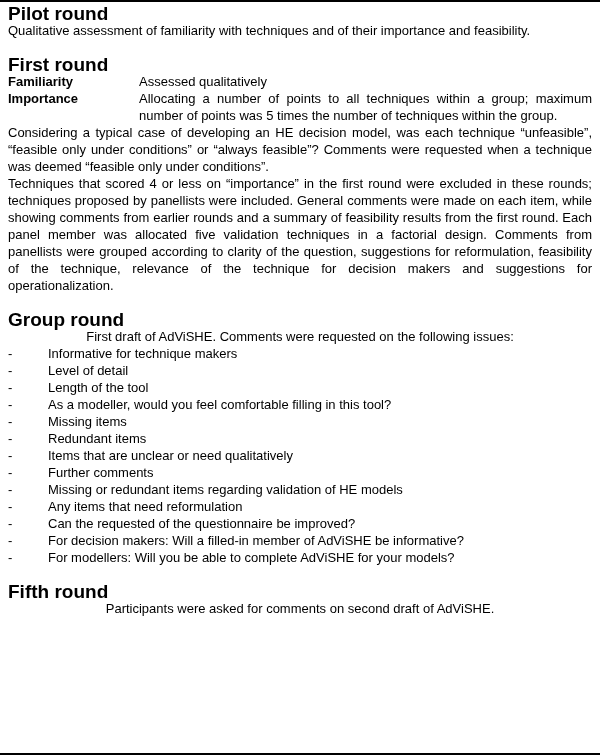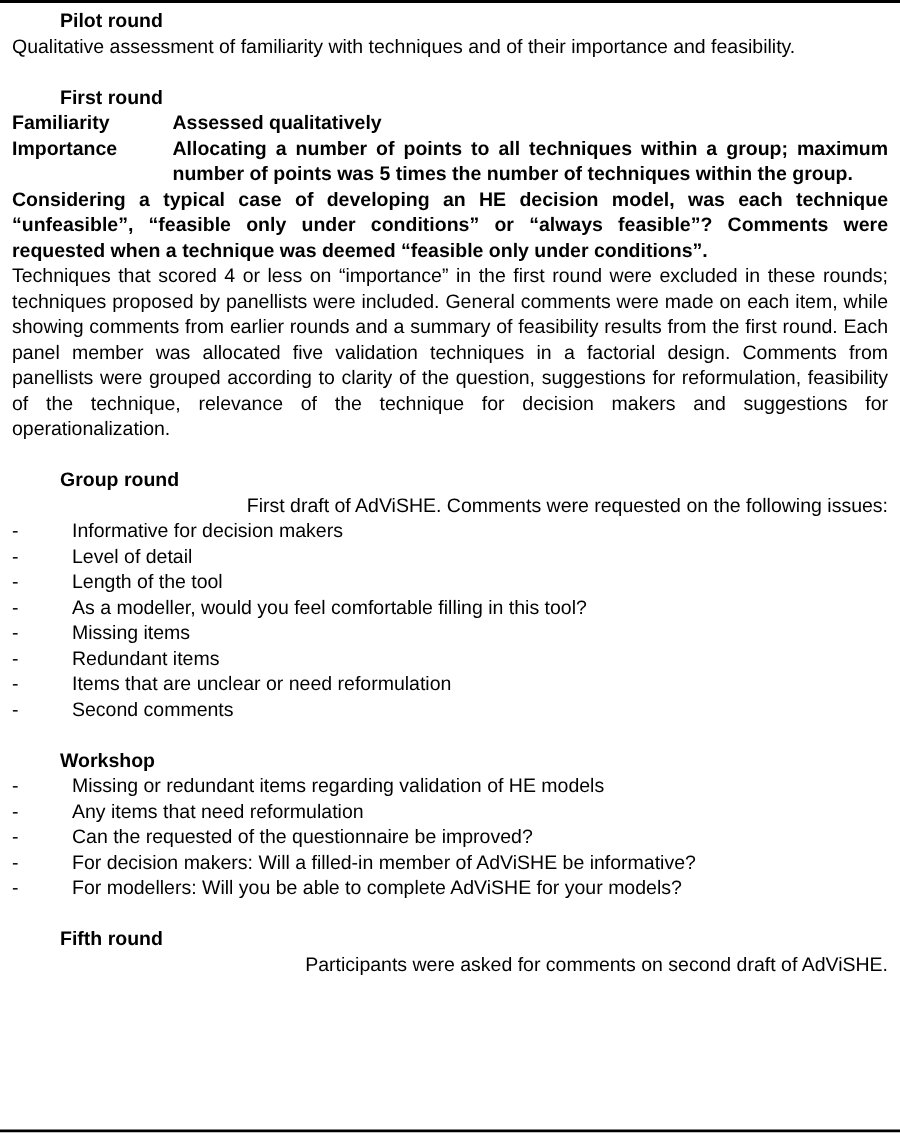--- a/index.html
+++ b/index.html
@@ -11,30 +11,29 @@
     border-top: 2px solid #000;
     border-bottom: 2px solid #000;
     font-family: "Liberation Sans", sans-serif;
     font-size: 13px;
     line-height: 17px;
     color: #000;
     overflow: hidden;
   }
   .heading {
     font-weight: bold;
-    font-size: 13px;
+    font-size: 19px;
     margin-top: 17px;
-    margin-left: 32px;
   }
   .heading.first { margin-top: 0; }
   .para { text-align: justify; }
-  .para.no-justify { text-align: right; }
-  .def-row { display: flex; }
+  .para.no-justify { text-align: center; }
+  .def-row { display: flex; gap: 24px; }
   .def-label { flex: 0 0 107px; font-weight: bold; }
-  .def-desc { flex: 1; text-align: justify; font-weight: bold; }
+  .def-desc { flex: 1; text-align: justify; }
   .bullet-row { display: flex; }
   .bullet-marker { flex: 0 0 40px; }
   .bullet-text { flex: 1; }
 </style>
 </head>
 <body>
 
 <div class="page">
 
   <section>
@@ -59,21 +58,21 @@
 
   <section>
     <p class="para">Techniques that scored 4 or less on “importance” in the first round were excluded in these rounds; techniques proposed by panellists were included. General comments were made on each item, while showing comments from earlier rounds and a summary of feasibility results from the first round. Each panel member was allocated five validation techniques in a factorial design. Comments from panellists were grouped according to clarity of the question, suggestions for reformulation, feasibility of the technique, relevance of the technique for decision makers and suggestions for operationalization.</p>
   </section>
 
   <section>
     <h3 class="heading">Group round</h3>
     <p class="para no-justify">First draft of AdViSHE. Comments were requested on the following issues:</p>
     <div class="bullet-row">
       <span class="bullet-marker">-</span>
-      <span class="bullet-text">Informative for decision makers</span>
+      <span class="bullet-text">Informative for technique makers</span>
     </div>
     <div class="bullet-row">
       <span class="bullet-marker">-</span>
       <span class="bullet-text">Level of detail</span>
     </div>
     <div class="bullet-row">
       <span class="bullet-marker">-</span>
       <span class="bullet-text">Length of the tool</span>
     </div>
     <div class="bullet-row">
@@ -83,30 +82,29 @@
     <div class="bullet-row">
       <span class="bullet-marker">-</span>
       <span class="bullet-text">Missing items</span>
     </div>
     <div class="bullet-row">
       <span class="bullet-marker">-</span>
       <span class="bullet-text">Redundant items</span>
     </div>
     <div class="bullet-row">
       <span class="bullet-marker">-</span>
-      <span class="bullet-text">Items that are unclear or need reformulation</span>
+      <span class="bullet-text">Items that are unclear or need qualitatively</span>
     </div>
     <div class="bullet-row">
       <span class="bullet-marker">-</span>
-      <span class="bullet-text">Second comments</span>
+      <span class="bullet-text">Further comments</span>
     </div>
   </section>
 
   <section>
-    <h3 class="heading">Workshop</h3>
     <div class="bullet-row">
       <span class="bullet-marker">-</span>
       <span class="bullet-text">Missing or redundant items regarding validation of HE models</span>
     </div>
     <div class="bullet-row">
       <span class="bullet-marker">-</span>
       <span class="bullet-text">Any items that need reformulation</span>
     </div>
     <div class="bullet-row">
       <span class="bullet-marker">-</span>

